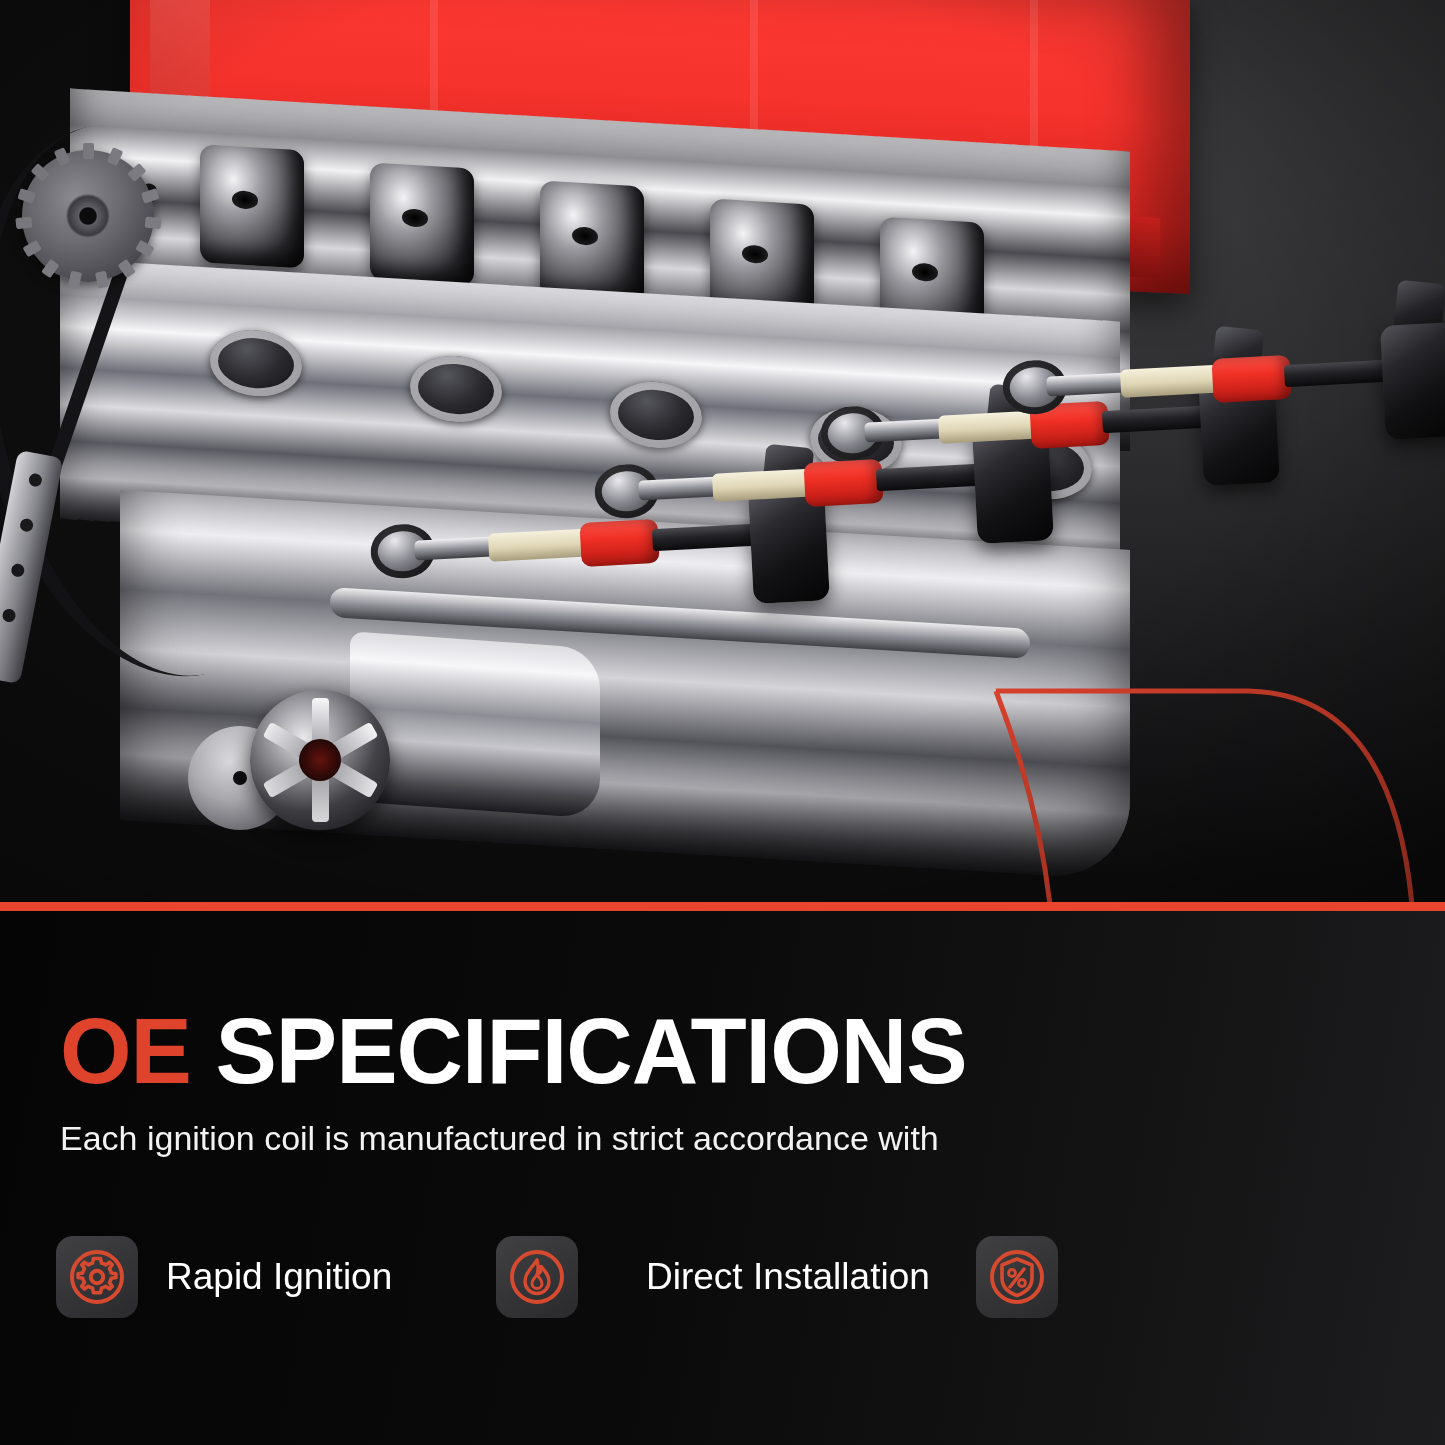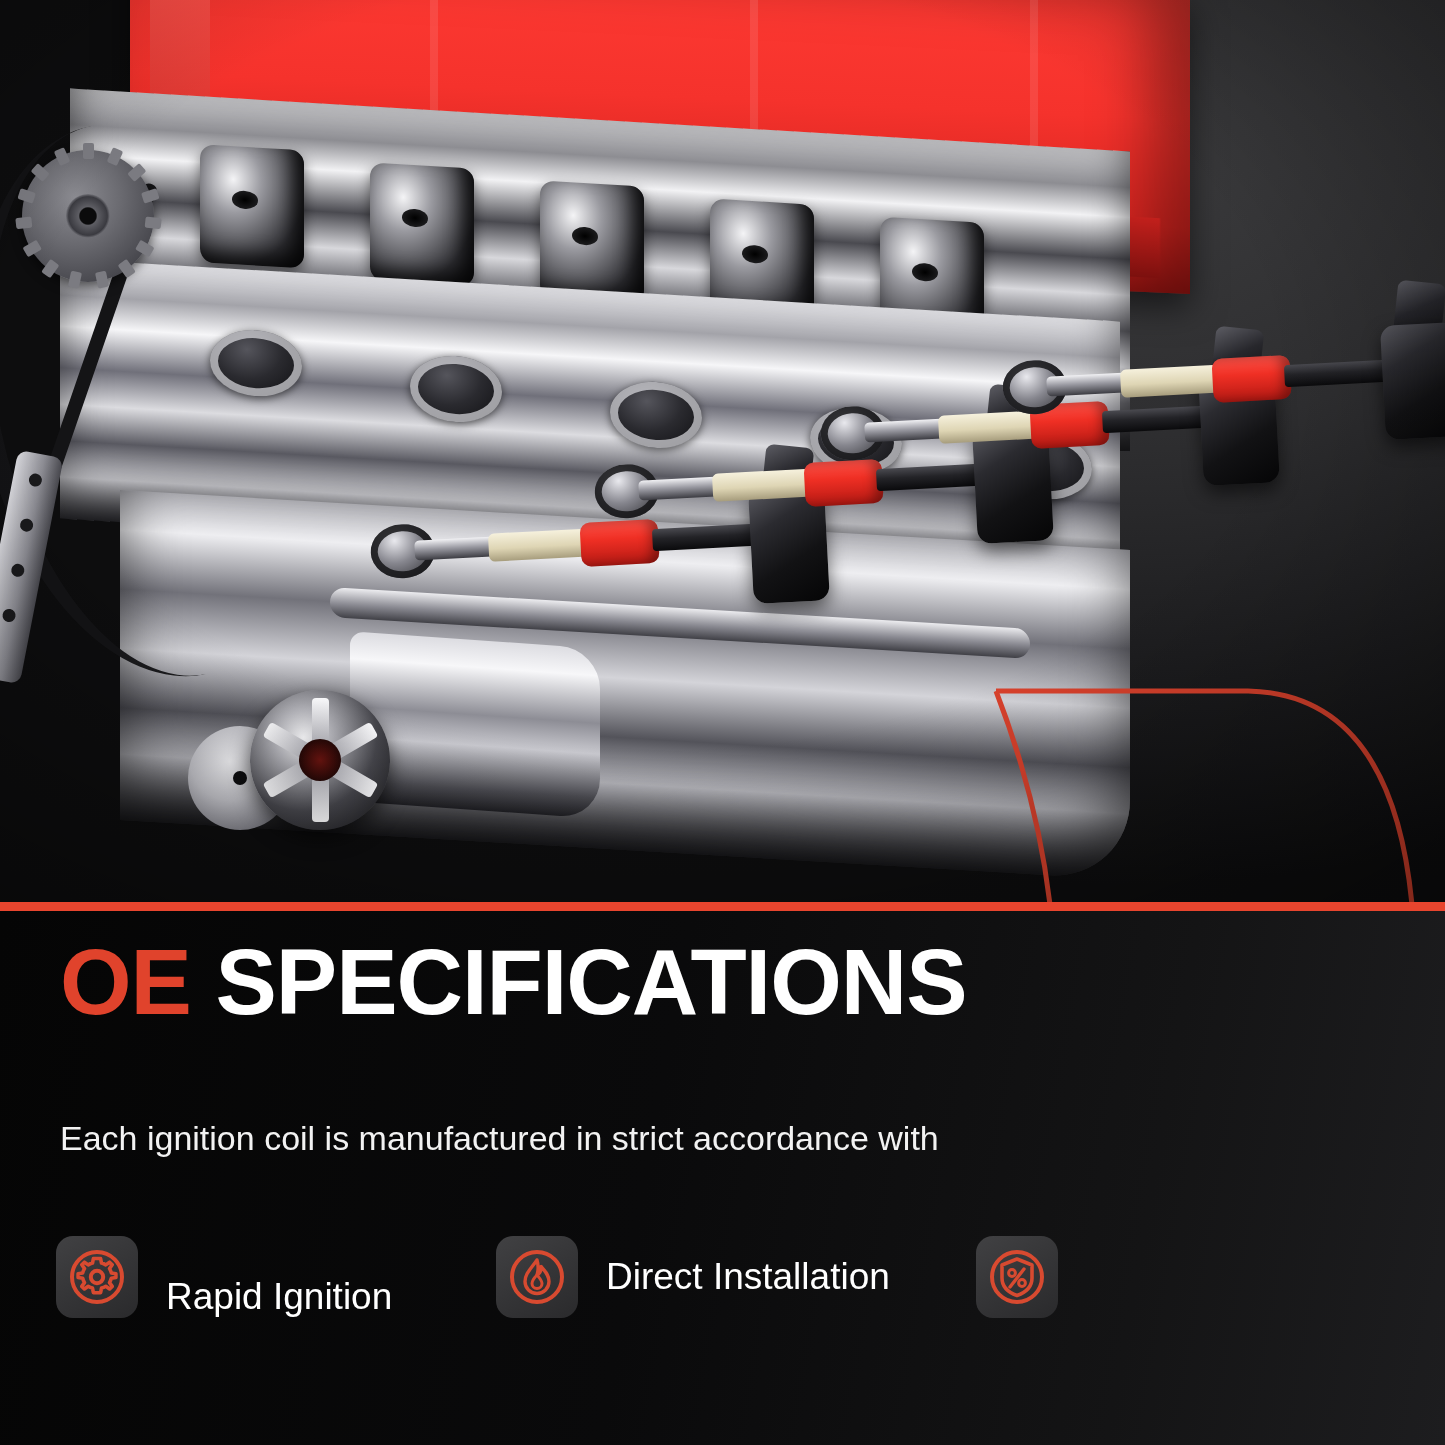--- a/index.html
+++ b/index.html
@@ -183,35 +183,35 @@
 
   
   .divider{position:absolute;left:0;top:902px;width:1445px;height:9px;background:#e8452e;}
 
   
   .panel{
     position:absolute;left:0;top:911px;width:1445px;height:534px;
     background:linear-gradient(100deg,#050505 0%,#0a0a0b 45%,#141415 78%,#1d1d1f 100%);
   }
   .title{
-    position:absolute;left:60px;top:936px;margin:0;
+    position:absolute;left:60px;top:1005px;margin:0;
     font-size:92px;line-height:92px;font-weight:700;letter-spacing:-1px;color:#ffffff;
     font-family:"Liberation Sans",sans-serif;
   }
   .title .oe{color:#e0432c;}
   .subtitle{
     position:absolute;left:60px;top:1118px;margin:0;
     font-size:34px;line-height:40px;font-weight:400;color:#f2f2f2;
     font-family:"Liberation Sans",sans-serif;
   }
 
   .features{position:absolute;left:56px;top:1236px;width:1340px;display:flex;align-items:center;}
   .feature{display:flex;align-items:center;}
-  .feature.f1{width:440px;align-items:flex-end;}
-  .feature.f2{width:480px;}
+  .feature.f1{width:440px;}
+  .feature.f2{width:480px;gap:40px;}
   .tile{
     width:82px;height:82px;border-radius:17px;flex:0 0 auto;
     background:linear-gradient(150deg,#414143 0%,#343436 55%,#2a2a2c 100%);
     display:flex;align-items:center;justify-content:center;
   }
   .flabel{
     margin-left:28px;font-size:37px;line-height:42px;color:#ffffff;font-weight:400;
     font-family:"Liberation Sans",sans-serif;white-space:nowrap;
   }
 </style>

